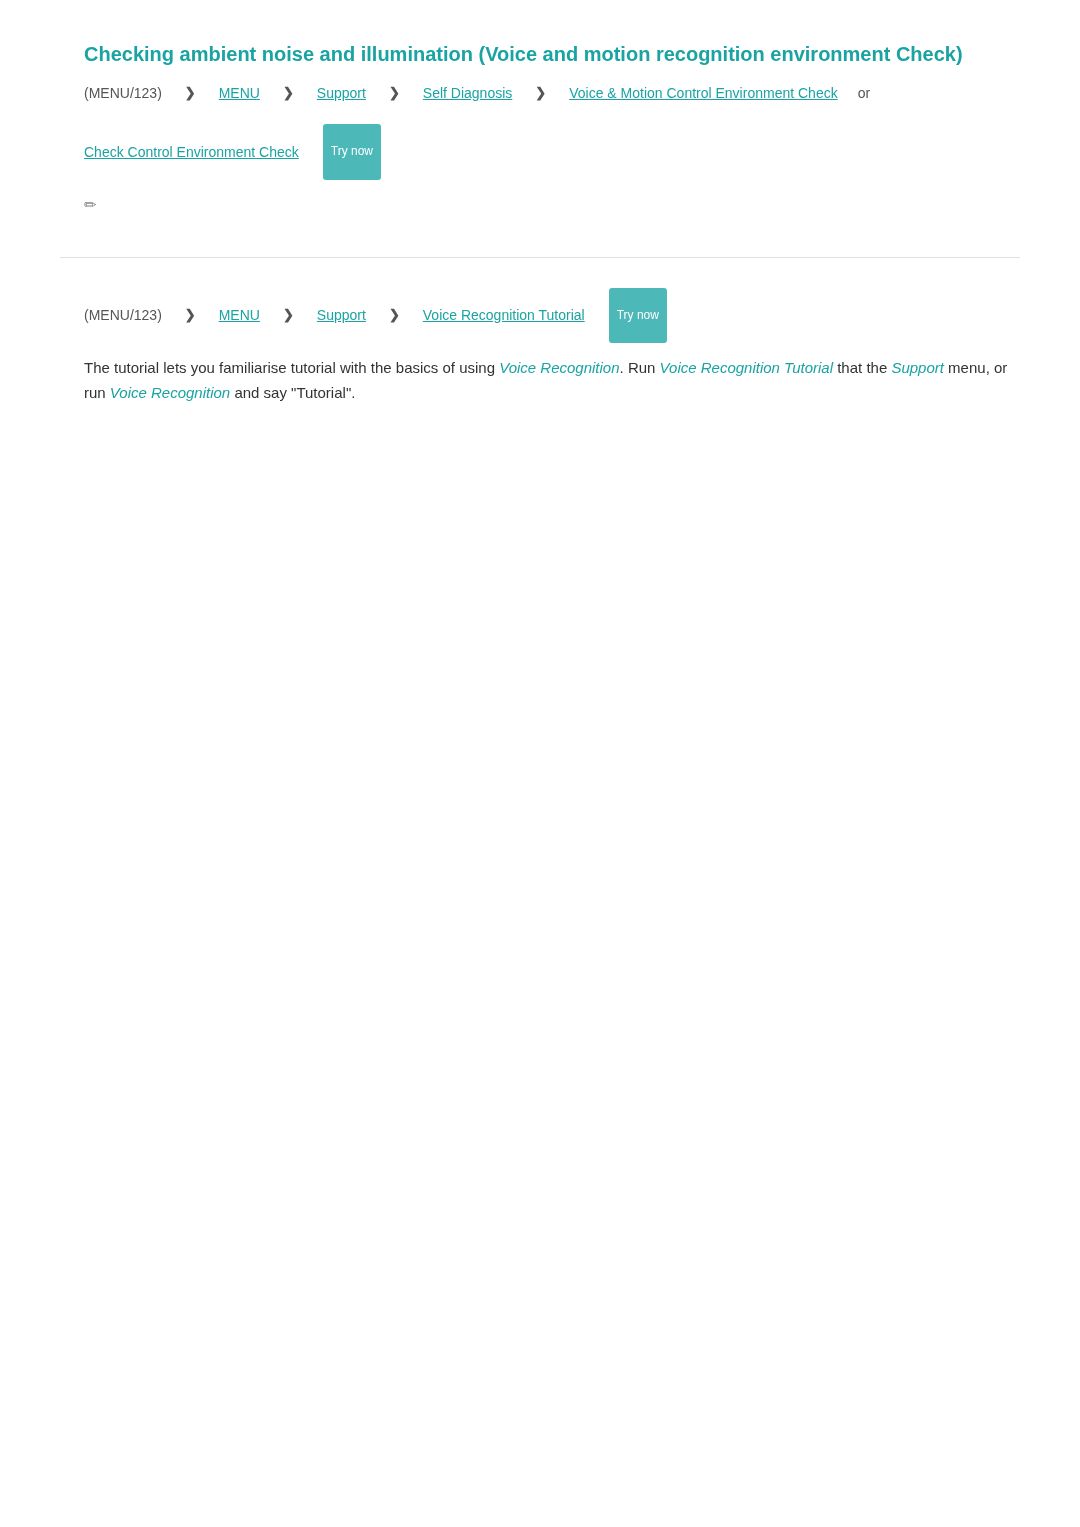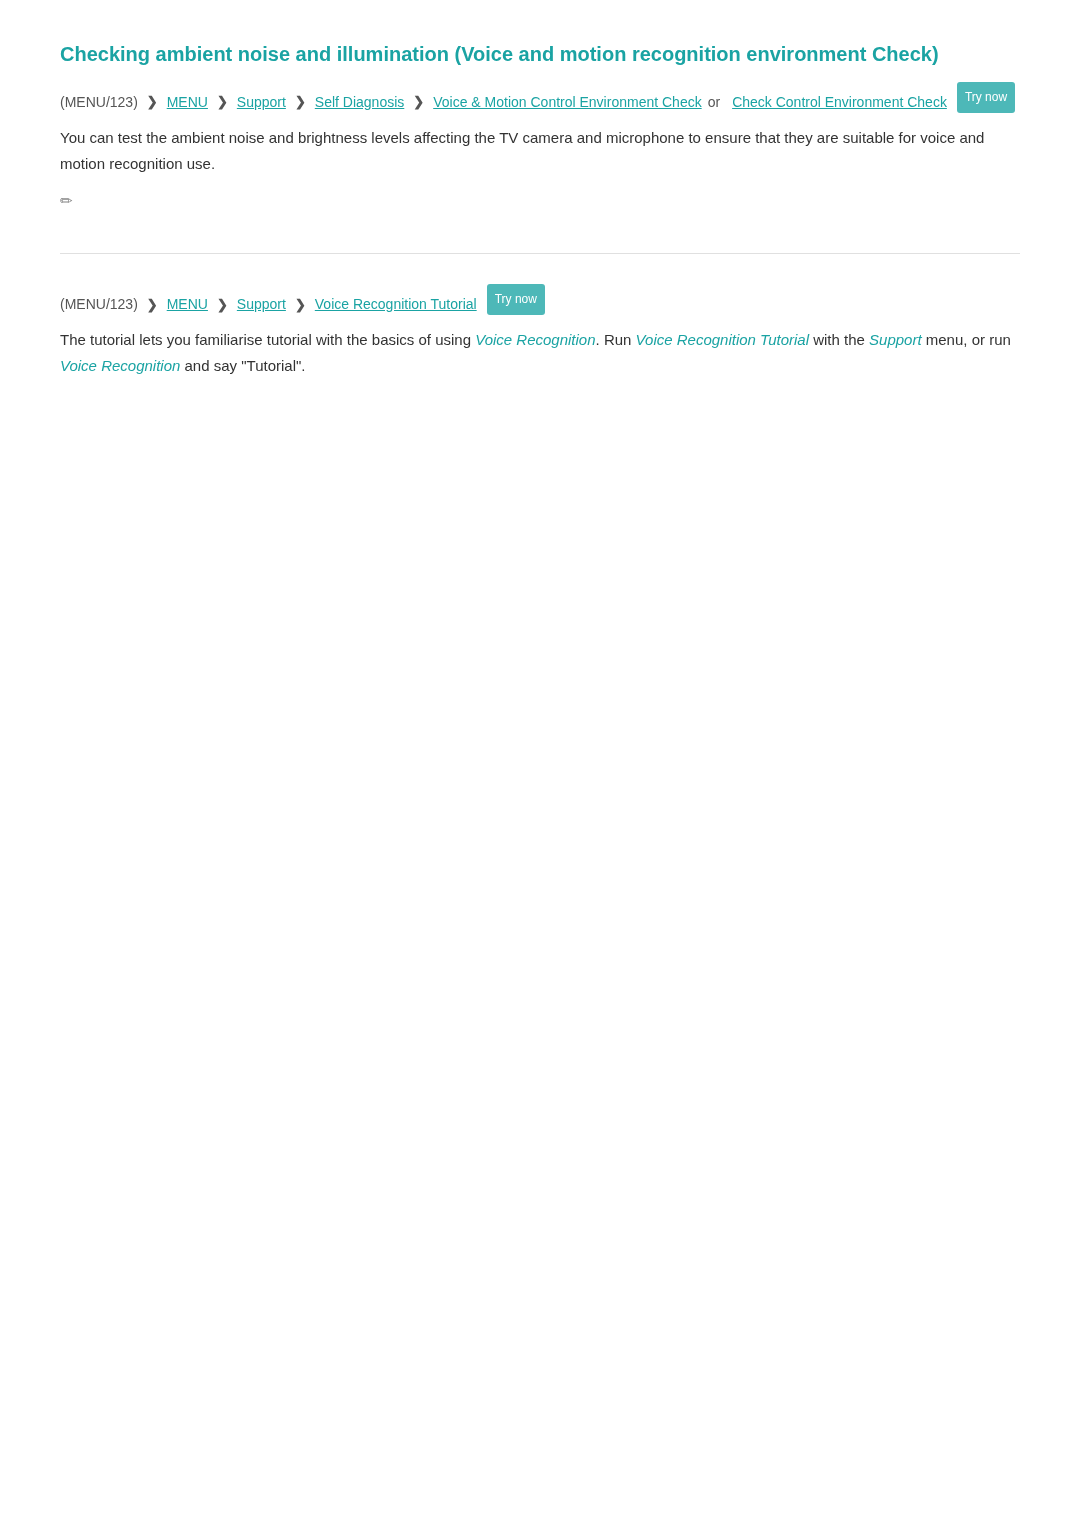--- a/index.html
+++ b/index.html
@@ -13,35 +13,36 @@
       font-family: 'Segoe UI', Arial, sans-serif;
       font-size: 15px;
       color: #333333;
       line-height: 1.6;
       padding: 40px 60px;
       max-width: 1080px;
     }
 
     .section {
       margin-bottom: 40px;
+      margin-left: 24px;
     }
 
     .section-title {
       font-size: 20px;
       font-weight: 600;
       color: #1aa3a3;
       margin-bottom: 14px;
       line-height: 1.4;
     }
 
     .breadcrumb-line {
       display: flex;
       flex-wrap: wrap;
-      align-items: flex-end;
-      gap: 6px;
+      align-items: center;
+      gap: 20px;
       margin-bottom: 12px;
       font-size: 14px;
     }
 
     .breadcrumb-plain {
       color: #555555;
       font-weight: 500;
     }
 
     .breadcrumb-link {
@@ -57,21 +58,21 @@
       font-weight: bold;
     }
 
     .try-now-badge {
       display: inline-flex;
       align-items: center;
       background-color: #4db8b8;
       color: #ffffff;
       font-size: 12px;
       font-weight: 500;
-      padding: 6px 8px;
+      padding: 18px 8px;
       border-radius: 3px;
       margin-left: 4px;
       vertical-align: middle;
     }
 
     .body-text {
       font-size: 15px;
       color: #333333;
       line-height: 1.7;
       margin-bottom: 12px;
@@ -120,21 +121,20 @@
     <span class="breadcrumb-chevron">❯</span>
     <span class="breadcrumb-link">Self Diagnosis</span>
     <span class="breadcrumb-chevron">❯</span>
     <span class="breadcrumb-link">Voice &amp; Motion Control Environment Check</span>
     <span class="breadcrumb-plain"> or</span>
     <br style="flex-basis:100%; height:0;">
     <span class="breadcrumb-link">Check Control Environment Check</span>
     <span class="try-now-badge">Try now</span>
   </div>
 
-  <p class="body-text">You can test the ambient noise and brightness levels affecting the TV camera and microphone to ensure that they are suitable for voice and motion recognition use.</p>
 
   <div class="note-line">
     <span class="pencil-icon">✏</span>
   </div>
 
 </div>
 
 <hr class="divider">
 
 <div class="section">
@@ -145,16 +145,16 @@
     <span class="breadcrumb-chevron">❯</span>
     <span class="breadcrumb-link">MENU</span>
     <span class="breadcrumb-chevron">❯</span>
     <span class="breadcrumb-link">Support</span>
     <span class="breadcrumb-chevron">❯</span>
     <span class="breadcrumb-link">Voice Recognition Tutorial</span>
     <span class="try-now-badge">Try now</span>
   </div>
 
   <p class="body-text">
-    <span>The tutorial lets you familiarise tutorial with the basics of using </span><span class="inline-link">Voice Recognition</span><span>. Run </span><span class="inline-link">Voice Recognition Tutorial</span><span> with the </span><span class="inline-link">Support</span><span> menu, or run </span><span class="inline-link">Voice Recognition</span><span> and say "Tutorial".</span>
+    <span>The tutorial lets you familiarise tutorial with the basics of using </span><span class="inline-link">Voice Recognition</span><span>. Run </span><span class="inline-link">Voice Recognition Tutorial</span><span> that the </span><span class="inline-link">Support</span><span> menu, or run </span><span class="inline-link">Voice Recognition</span><span> and say "Tutorial".</span>
   </p>
 
 </div>
 
 </body></html>

